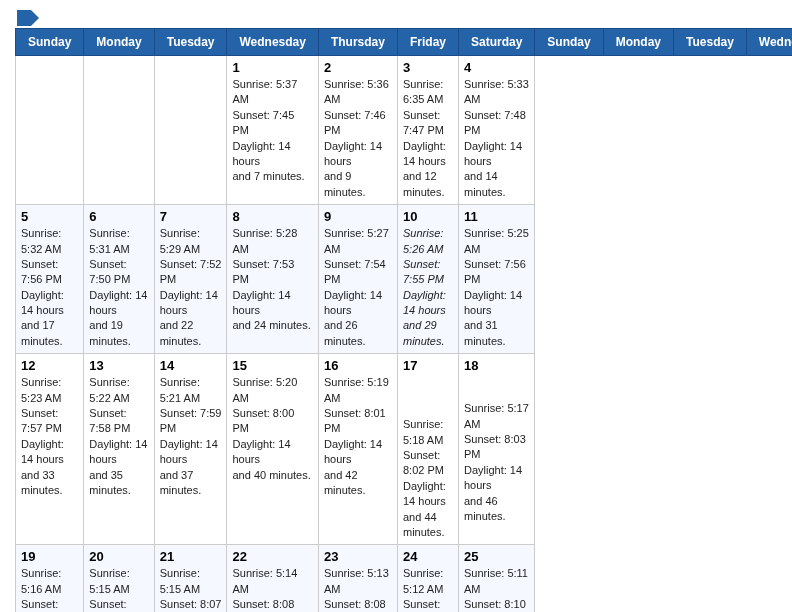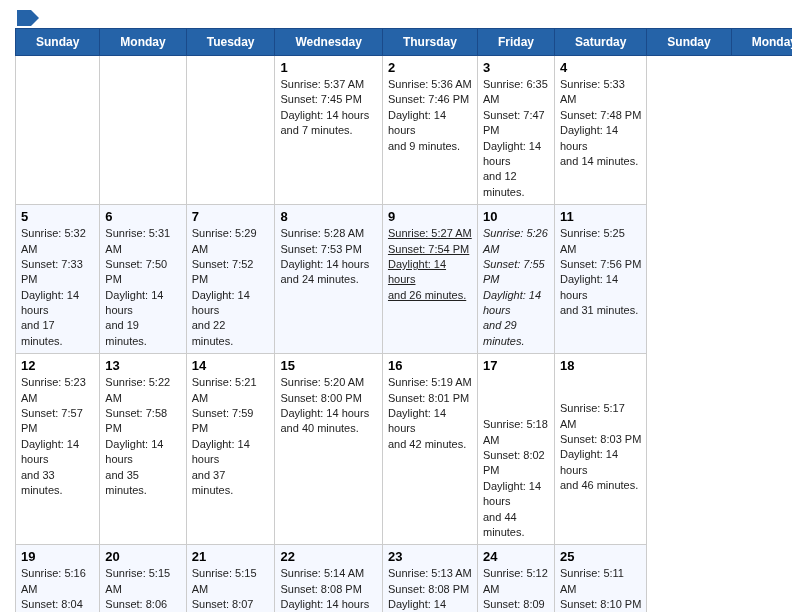--- a/index.html
+++ b/index.html
@@ -35,21 +35,21 @@
       font-weight: normal;
     }
     table {
       width: 100%;
       border-collapse: collapse;
       font-size: 11px;
     }
     th {
       background: #2563a8;
       color: #fff;
-      padding: 6px 20px;
+      padding: 6px 12px;
       text-align: left;
       font-size: 12px;
       font-weight: bold;
       border: 1px solid #1a4a8a;
     }
     td {
       border: 1px solid #ccc;
       vertical-align: top;
       padding: 4px 5px;
       width: 113px;
@@ -141,21 +141,21 @@
           <div class="day-info" style="white-space: pre-line;">Sunrise: 5:33 AM
 Sunset: 7:48 PM
 Daylight: 14 hours
 and 14 minutes.</div>
         </td>
       </tr>
       <tr>
         <td>
           <span class="day-num">5</span>
           <div class="day-info" style="white-space: pre-line;">Sunrise: 5:32 AM
-Sunset: 7:33 PM
+Sunset: 7:56 PM
 Daylight: 14 hours
 and 17 minutes.</div>
         </td>
         <td>
           <span class="day-num">6</span>
           <div class="day-info" style="white-space: pre-line;">Sunrise: 5:31 AM
 Sunset: 7:50 PM
 Daylight: 14 hours
 and 19 minutes.</div>
         </td>
@@ -168,21 +168,21 @@
         </td>
         <td>
           <span class="day-num">8</span>
           <div class="day-info" style="white-space: pre-line;">Sunrise: 5:28 AM
 Sunset: 7:53 PM
 Daylight: 14 hours
 and 24 minutes.</div>
         </td>
         <td>
           <span class="day-num">9</span>
-          <div class="day-info" style="white-space: pre-line; text-decoration: underline;">Sunrise: 5:27 AM
+          <div class="day-info" style="white-space: pre-line;">Sunrise: 5:27 AM
 Sunset: 7:54 PM
 Daylight: 14 hours
 and 26 minutes.</div>
         </td>
         <td>
           <span class="day-num">10</span>
           <div class="day-info" style="white-space: pre-line; font-style: italic;">Sunrise: 5:26 AM
 Sunset: 7:55 PM
 Daylight: 14 hours
 and 29 minutes.</div>

